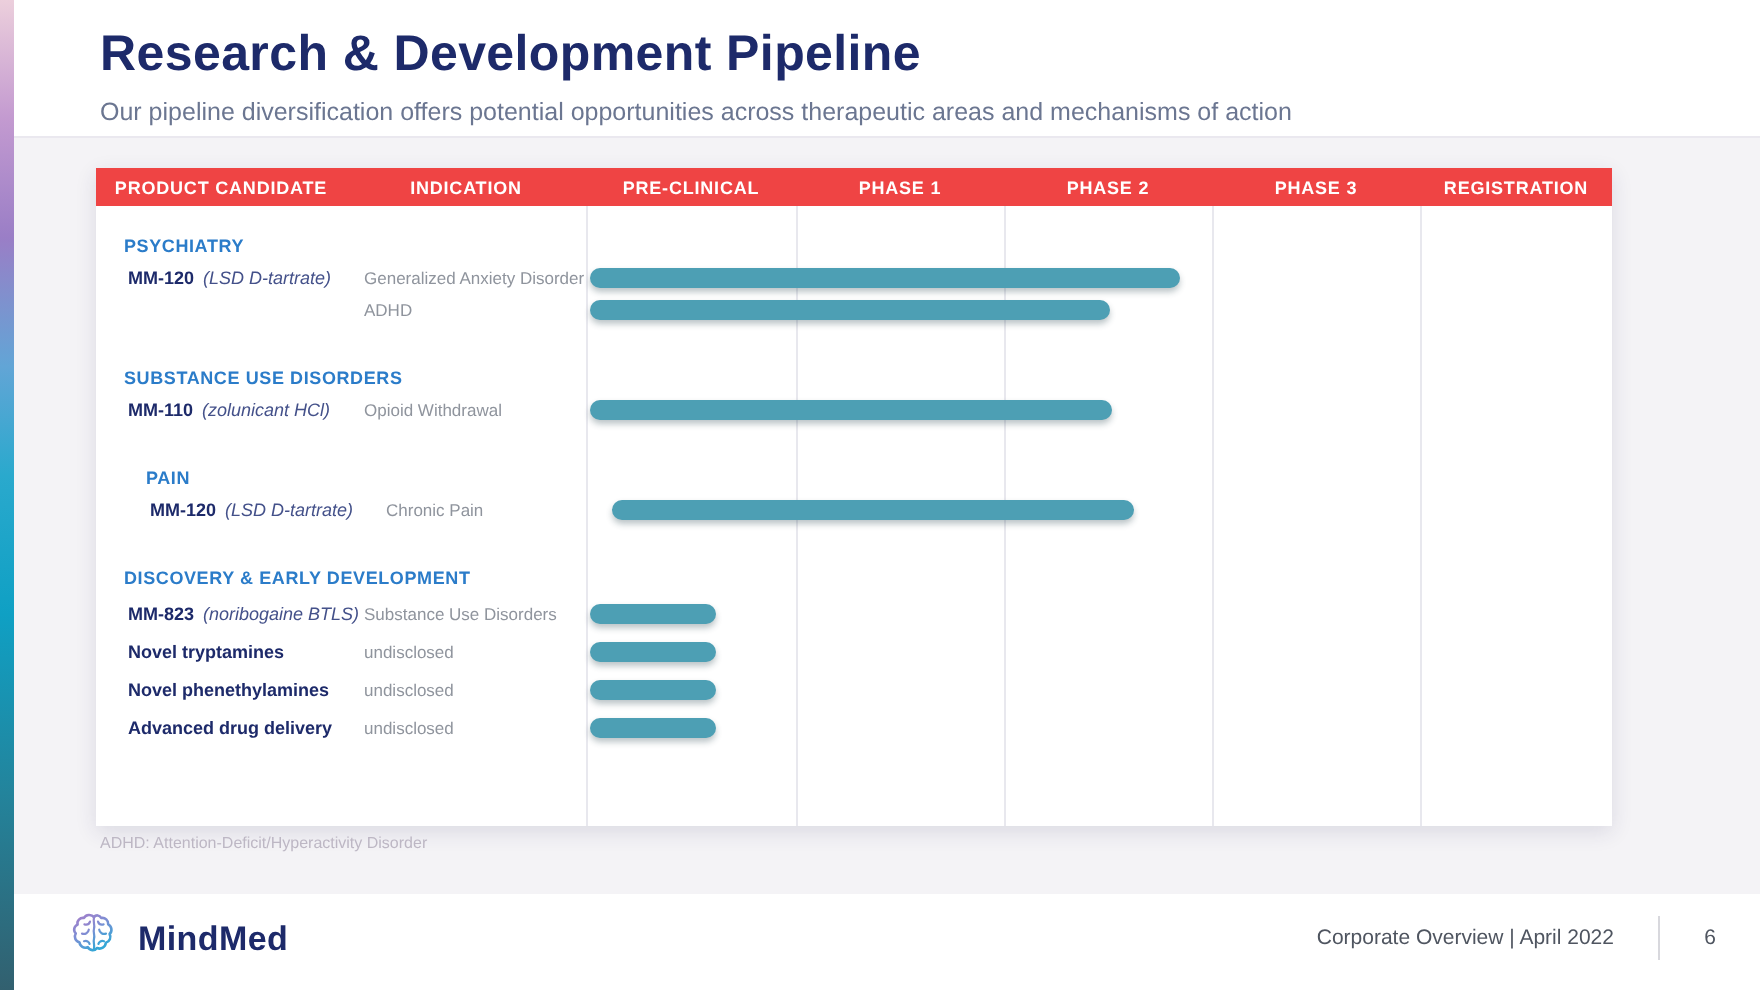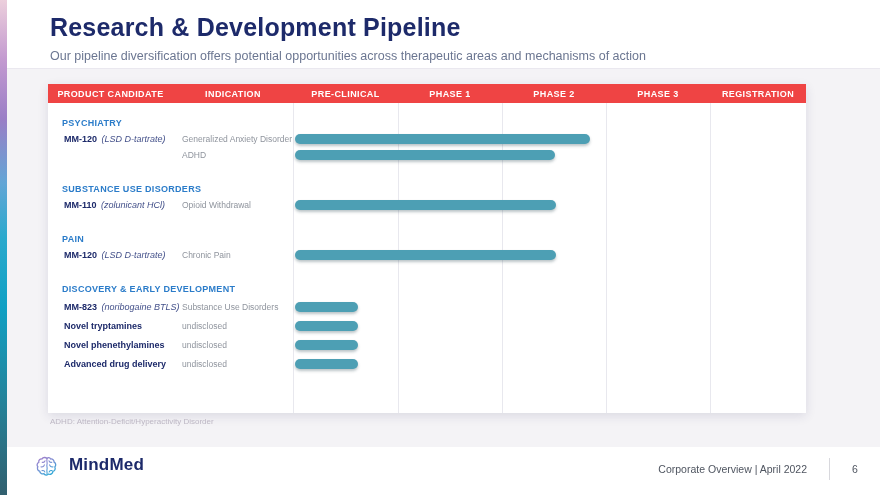--- a/index.html
+++ b/index.html
@@ -25,40 +25,40 @@
     height:19px; background:#ef4444; }
   .hcell { color:#ffffff; font-size:9px; font-weight:bold; letter-spacing:0.4px;
     display:flex; align-items:center; justify-content:center; white-space:nowrap; }
 
   .gridline { position:absolute; top:19px; bottom:0; width:1px; background:#e8e8ee; }
 
   .tbody { position:absolute; left:0; top:19px; right:0; bottom:0; padding-top:14px; }
 
   .section { }
   .section + .section { margin-top:20px; }
-  .section:nth-child(3) { margin-top:20px; }
+  .section:nth-child(3) { margin-top:20px;padding-left:11px; }
   .section:nth-child(4) { }
   .section-label { margin-left:14px; height:12px; line-height:12px; font-size:9px;
     font-weight:bold; color:#2b7cc9; letter-spacing:0.3px; margin-bottom:2px; }
 
   .p-row { position:relative; height:16px; }
   .section:last-child .p-row { height:19px; }
   .cell-product { position:absolute; left:16px; top:50%; transform:translateY(-50%);
     font-size:9px; white-space:nowrap; }
   .prod-name { font-weight:bold; color:#1d2a6a; }
   .prod-detail { font-style:italic; color:#44518a; margin-left:2px; }
   .cell-indication { position:absolute; left:134px; top:50%; transform:translateY(-50%);
     font-size:8.5px; color:#8f949d; white-space:nowrap; }
   .bar { position:absolute; left:247px; top:50%; transform:translateY(-50%);
     height:10px; border-radius:5px; background:#4d9fb4;
     box-shadow:0 2px 3px rgba(30,60,70,0.3); }
 
   .footnote { position:absolute; left:50px; top:417px; font-size:8px; color:#bdb7c4; }
 
-  .footer-brand { position:absolute; left:34px; top:455px; display:flex; gap:9px; }
+  .footer-brand { position:absolute; left:34px; top:455px; display:flex; align-items:center; gap:9px; }
   .brand-text { font-size:17px; font-weight:bold; color:#1d2a6a; letter-spacing:0.2px; }
 
   .footer-right { position:absolute; right:18px; top:458px; display:flex; align-items:center; }
   .footer-note { font-size:10.5px; color:#4f5560; }
   .footer-divider { width:1px; height:22px; background:#d8d8dd; margin:0 18px 0 22px; }
   .page-number { font-size:10.5px; color:#4f5560; width:14px; text-align:center; }
 </style>
 </head>
 <body>
 

